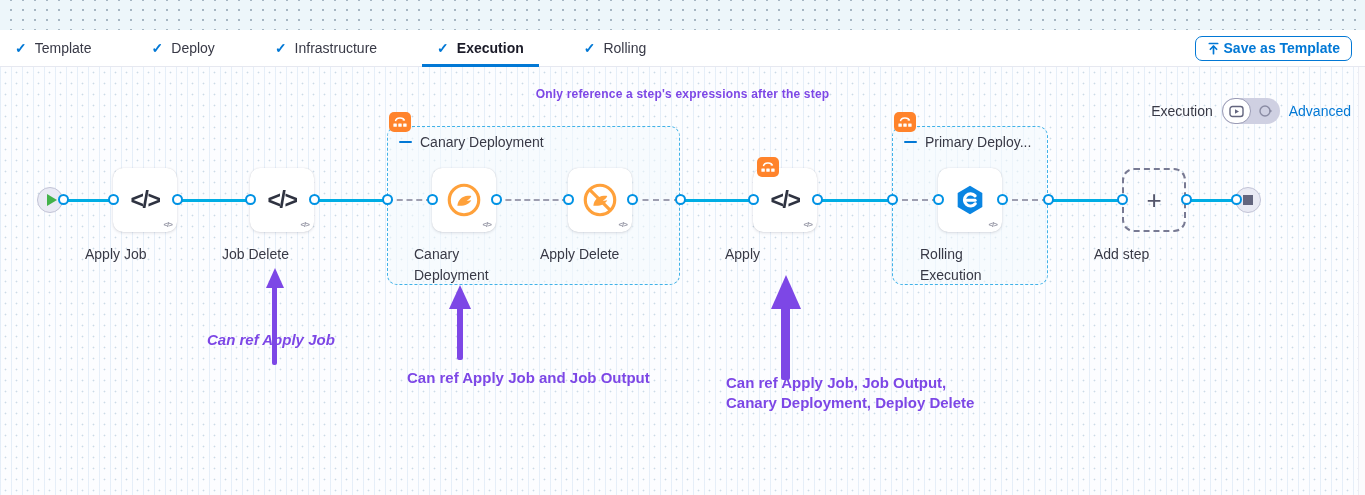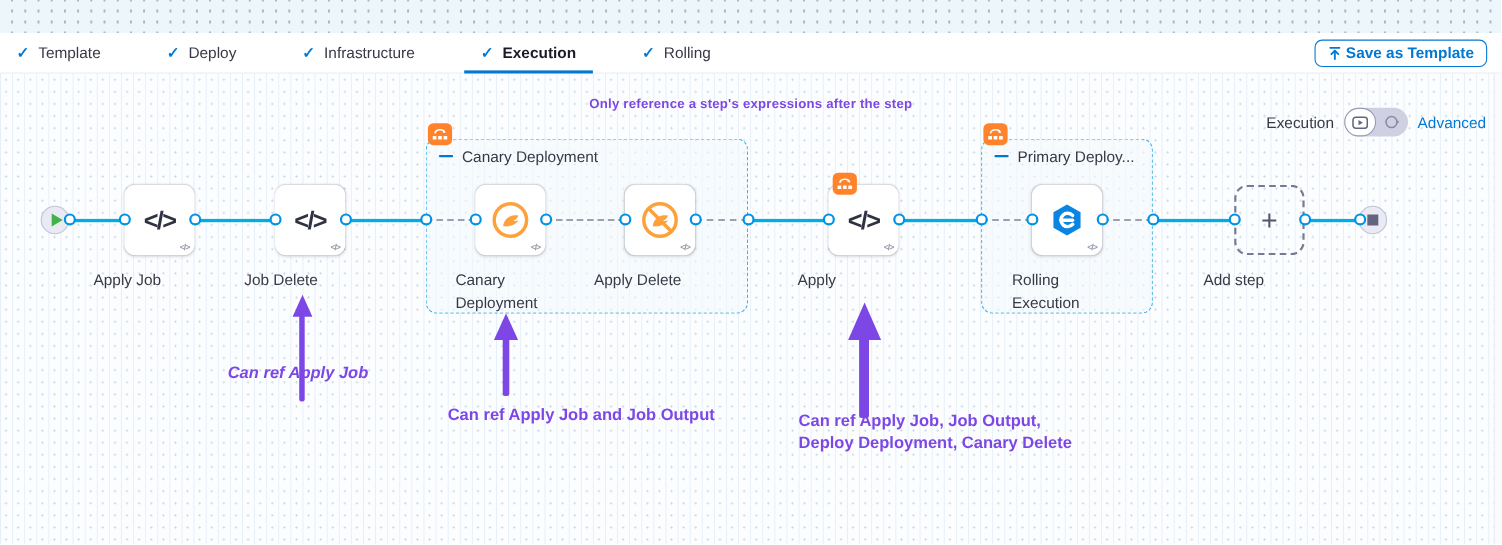--- a/index.html
+++ b/index.html
@@ -275,18 +275,18 @@
     <div class="arrow-shaft" style="left:272px;top:219px;width:5px;height:79px;"></div>
     <div class="arrow-head" style="left:449px;top:218px;border-width:0 11px 24px 11px;"></div>
     <div class="arrow-shaft" style="left:457px;top:240px;width:6px;height:53px;"></div>
     <div class="arrow-head" style="left:771px;top:208px;border-width:0 15px 34px 15px;"></div>
     <div class="arrow-shaft" style="left:781px;top:240px;width:9px;height:73px;"></div>
 
     <div class="ann" style="left:207px;top:263px;font-style:italic;">Can ref Apply Job</div>
     <div class="ann" style="left:379px;top:301px;margin-left:28px;">Can ref Apply Job and Job Output</div>
     <div class="ann" style="left:682px;top:306px;margin-left:44px;">
       <div>Can ref Apply Job, Job Output,</div>
-      <div>Deploy Deployment, Canary Delete</div>
+      <div>Canary Deployment, Deploy Delete</div>
     </div>
 
     <div class="scrollstrip"></div>
   </div>
 </div>
 
 </body></html>

